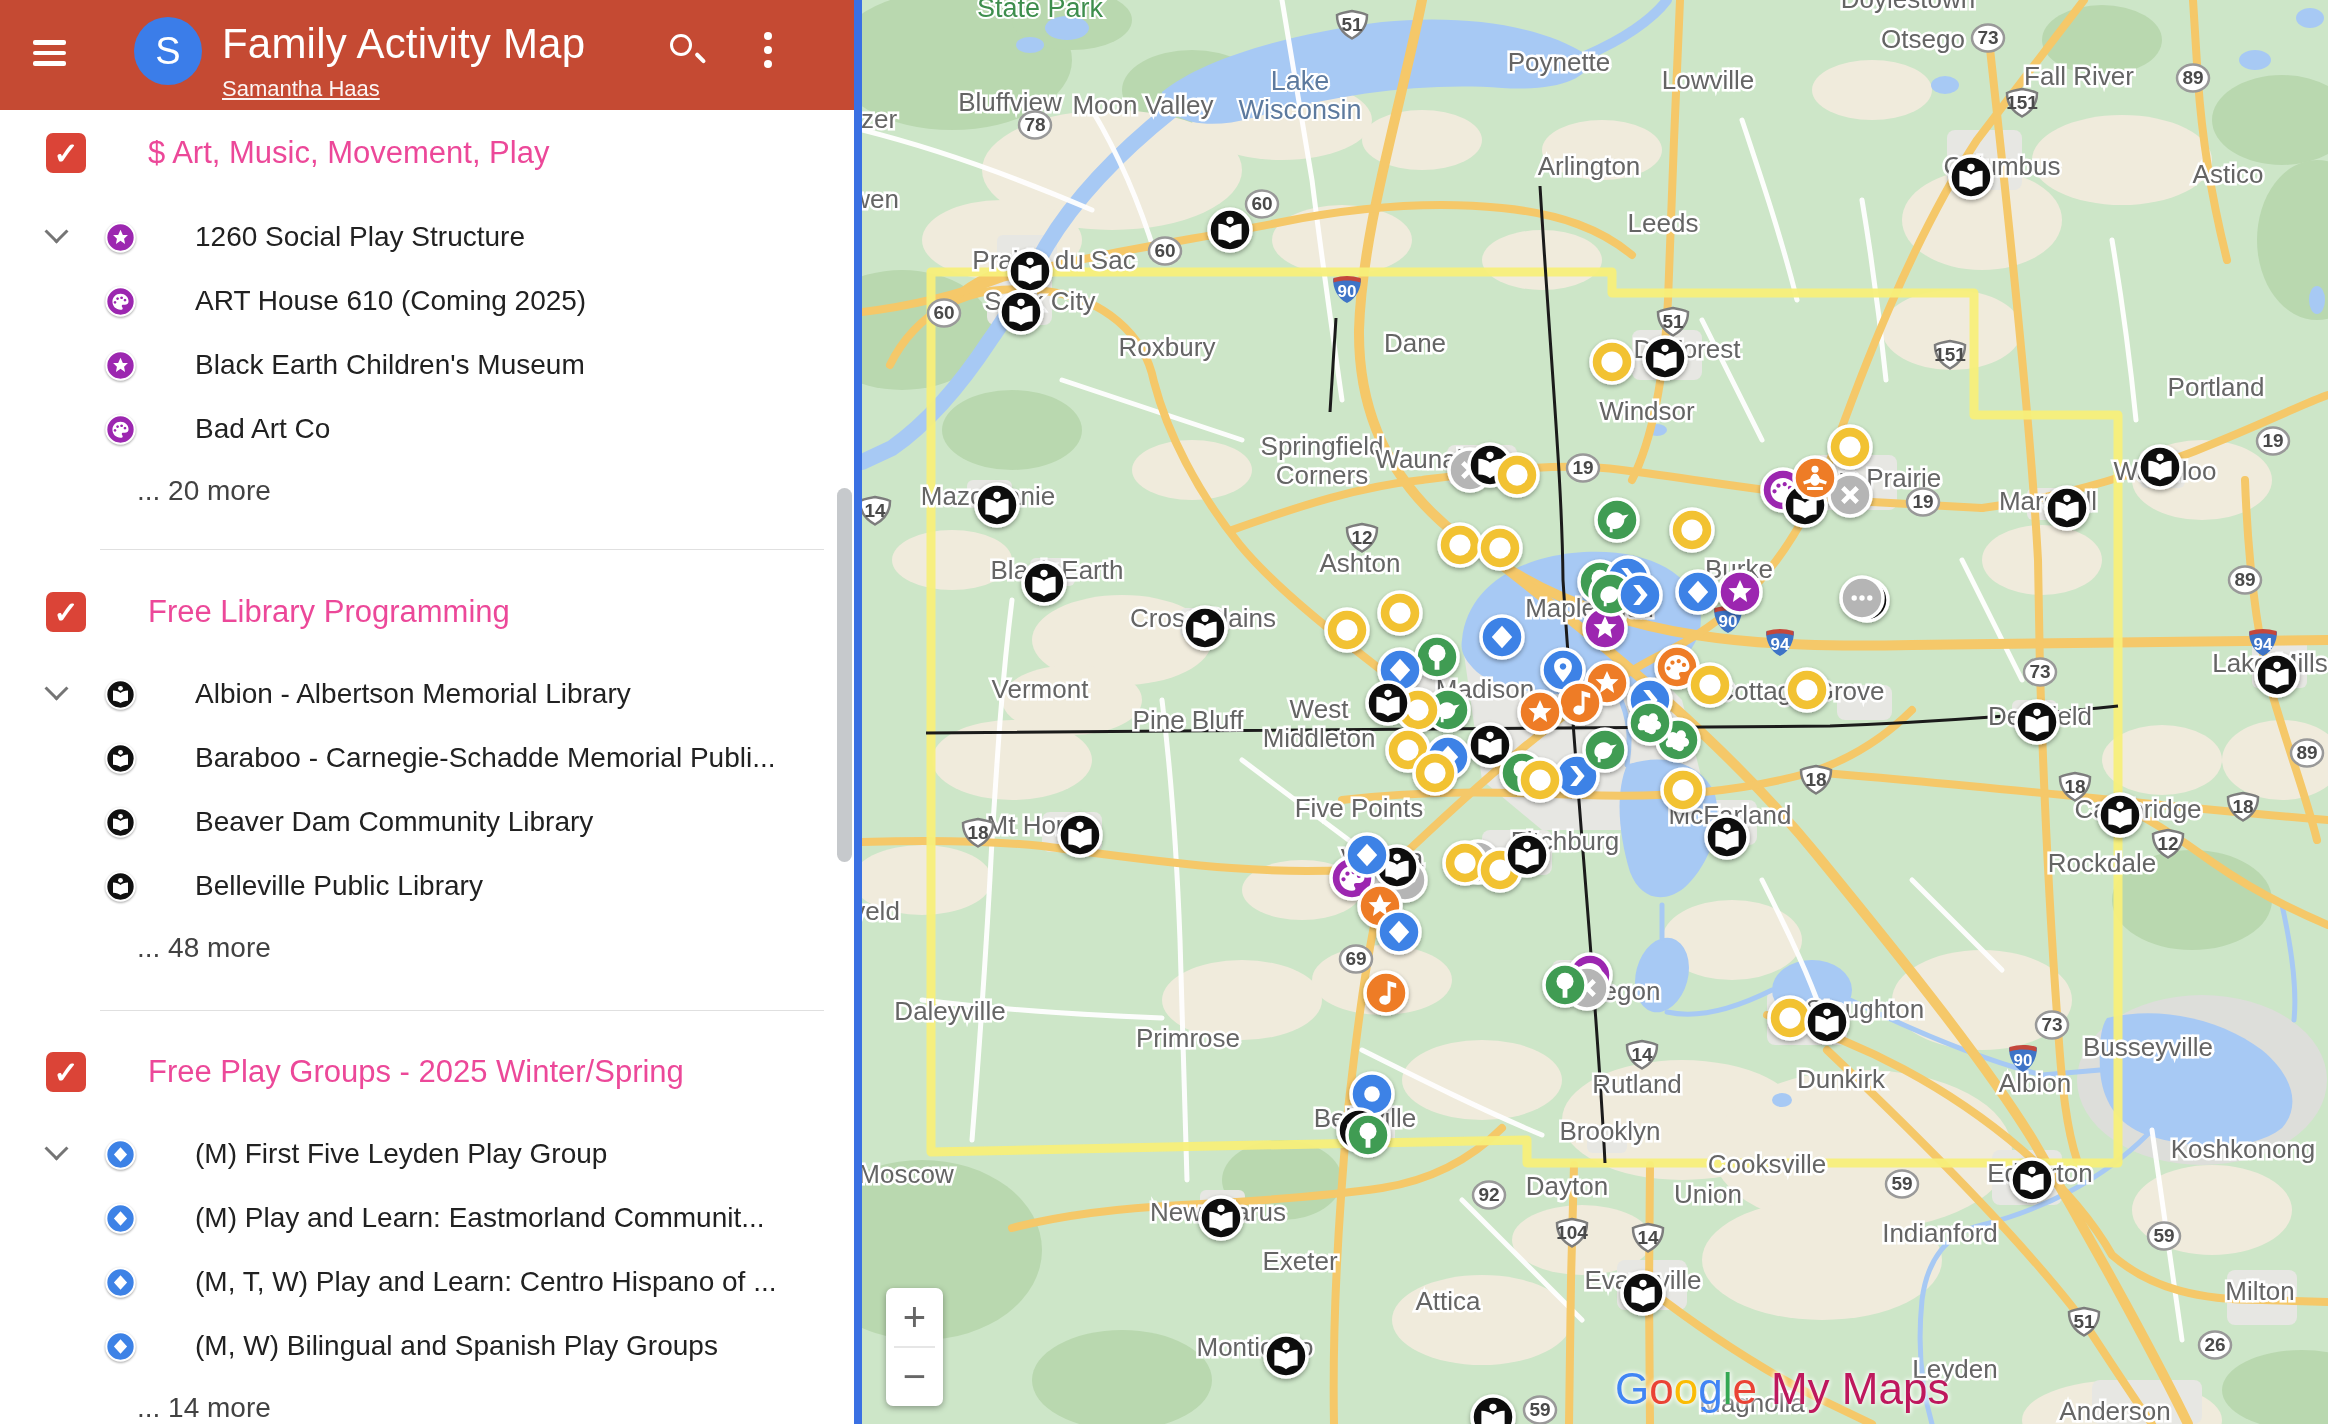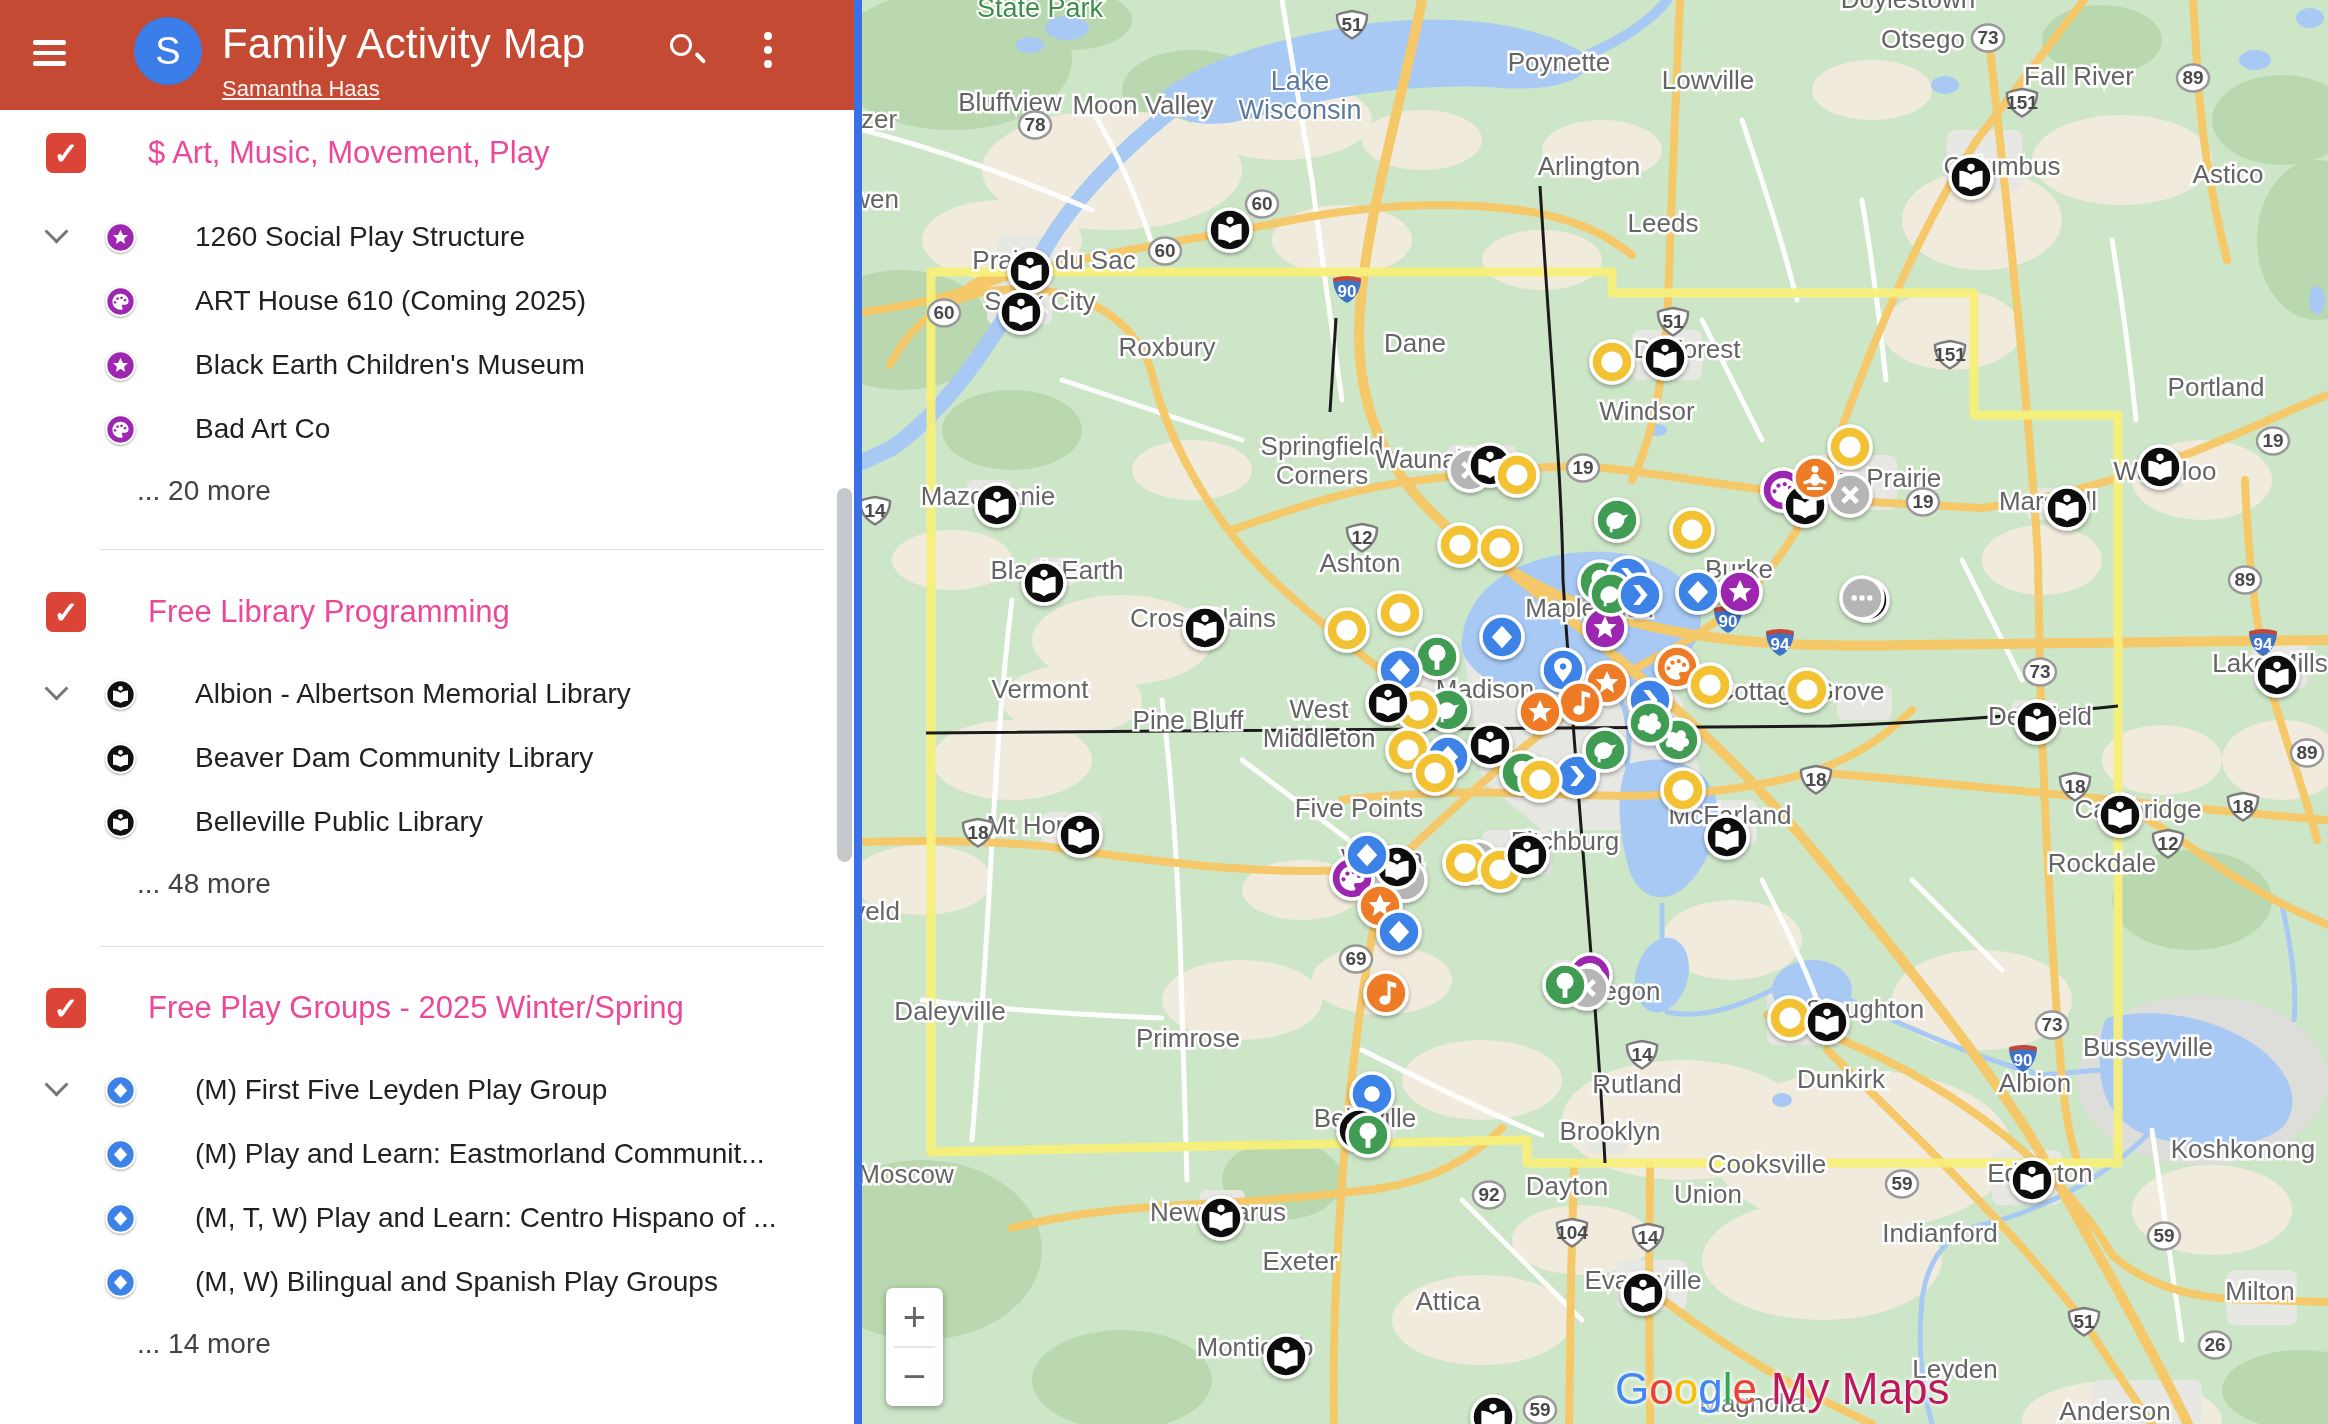--- a/index.html
+++ b/index.html
@@ -133,20 +133,27 @@
             <div class="sec-title">Free Library Programming</div>
           </div>
           <div class="items" style="margin-top: 30px;">
             <div class="chev"></div>
             <div class="item">
               <svg class="li-icon" viewBox="-12 -12 24 24">
                 <circle r="11" fill="#101010" stroke="#fff" stroke-width="1.6"></circle>
                 <use href="#i-book" x="-8.5" y="-8.5" width="17" height="17"></use>
               </svg>
               <div class="item-label">Albion - Albertson Memorial Library</div>
+            </div>
+            <div class="item">
+              <svg class="li-icon" viewBox="-12 -12 24 24">
+                <circle r="11" fill="#101010" stroke="#fff" stroke-width="1.6"></circle>
+                <use href="#i-book" x="-8.5" y="-8.5" width="17" height="17"></use>
+              </svg>
+              <div class="item-label">Baraboo - Carnegie-Schadde Memorial Publi...</div>
             </div>
             <div class="item">
               <svg class="li-icon" viewBox="-12 -12 24 24">
                 <circle r="11" fill="#101010" stroke="#fff" stroke-width="1.6"></circle>
                 <use href="#i-book" x="-8.5" y="-8.5" width="17" height="17"></use>
               </svg>
               <div class="item-label">Beaver Dam Community Library</div>
             </div>
             <div class="item">
               <svg class="li-icon" viewBox="-12 -12 24 24">

